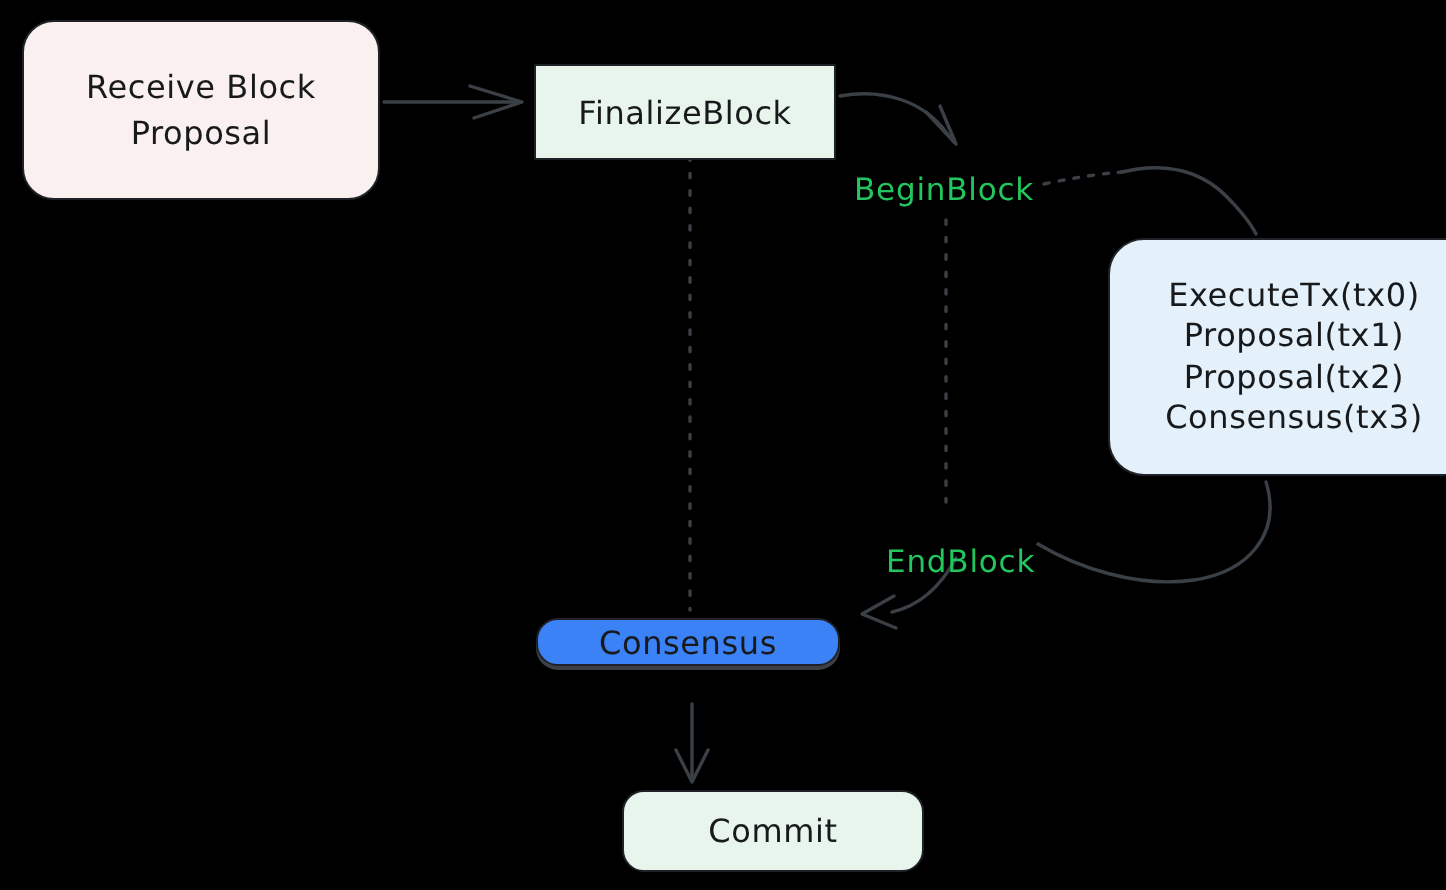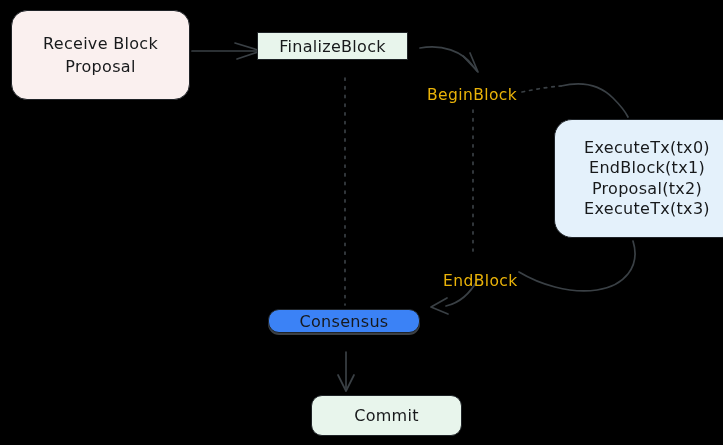--- a/index.html
+++ b/index.html
@@ -33,21 +33,21 @@
     text-align: center;
   }
   .node-receive {
     left: 11px; top: 10px; width: 179px; height: 90px;
     background: #faf0ef;
     border-radius: 16px;
     white-space: pre-line;
     line-height: 1.45;
   }
   .node-finalize {
-    left: 257px; top: 32px; width: 151px; height: 28px;
+    left: 267px; top: 32px; width: 151px; height: 48px;
     background: #e8f5ec;
     border-radius: 1px;
   }
   .node-execute {
     left: 554px; top: 119px; width: 186px; height: 119px;
     background: #e4f1fb;
     border-radius: 18px;
     flex-direction: column;
     justify-content: space-evenly;
     align-items: center;
@@ -64,21 +64,21 @@
     box-shadow: 0 2px 0 rgba(134,142,150,0.45);
   }
   .node-commit {
     left: 278px; top: 395px; width: 151px; height: 41px;
     background: #e8f5ec;
     border-radius: 11px;
     margin-left: 33px;
   }
   .phase-label {
     position: absolute;
-    color: #eab308;
+    color: #22c55e;
     font-size: 15.5px;
     letter-spacing: 0.4px;
     white-space: nowrap;
   }
   .label-begin { left: 427px; top: 86px; }
   .label-end   { left: 443px; top: 272px; }
 </style>
 </head>
 <body>
 
@@ -108,23 +108,23 @@
     <path d="M338,375 L346,391 L354,375"></path>
   </svg>
 
   <div class="node node-receive">Receive Block
 Proposal</div>
 
   <div class="node node-finalize">FinalizeBlock</div>
 
   <div class="node node-execute">
     <span class="tx-line">ExecuteTx(tx0)</span>
-    <span class="tx-line">EndBlock(tx1)</span>
+    <span class="tx-line">Proposal(tx1)</span>
     <span class="tx-line">Proposal(tx2)</span>
-    <span class="tx-line">ExecuteTx(tx3)</span>
+    <span class="tx-line">Consensus(tx3)</span>
   </div>
 
   <div class="node node-consensus">Consensus</div>
 
   <div class="node node-commit">Commit</div>
 
   <div class="phase-label label-begin">BeginBlock</div>
 
   <div class="phase-label label-end">EndBlock</div>
 

